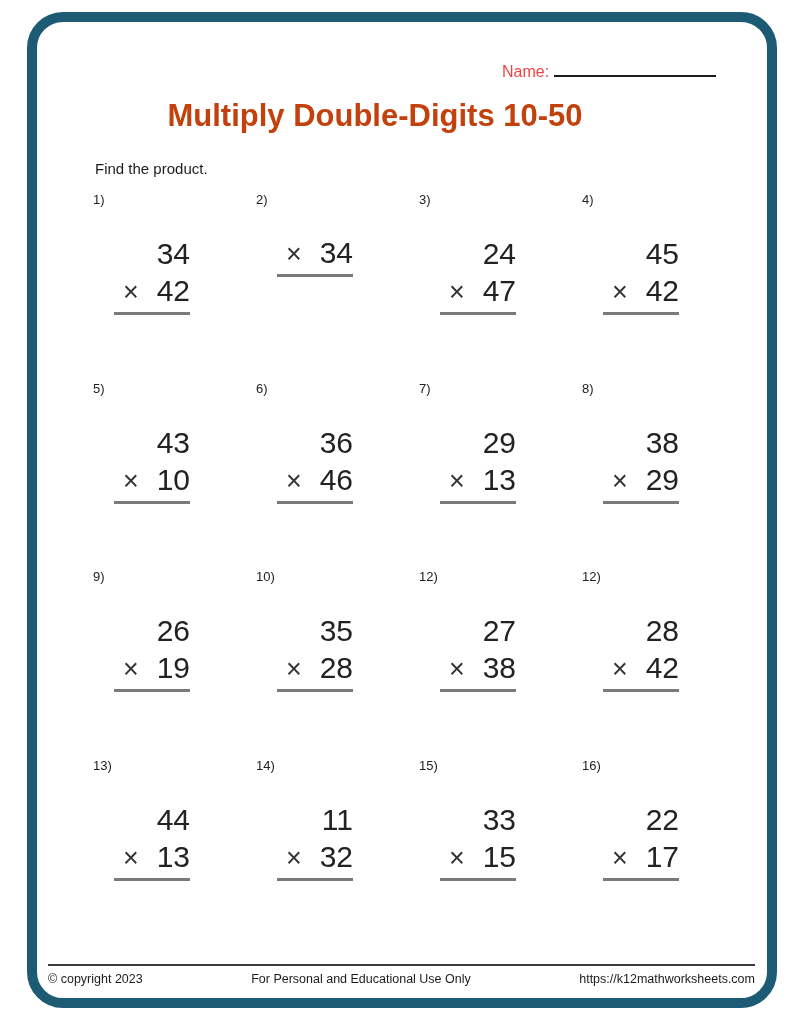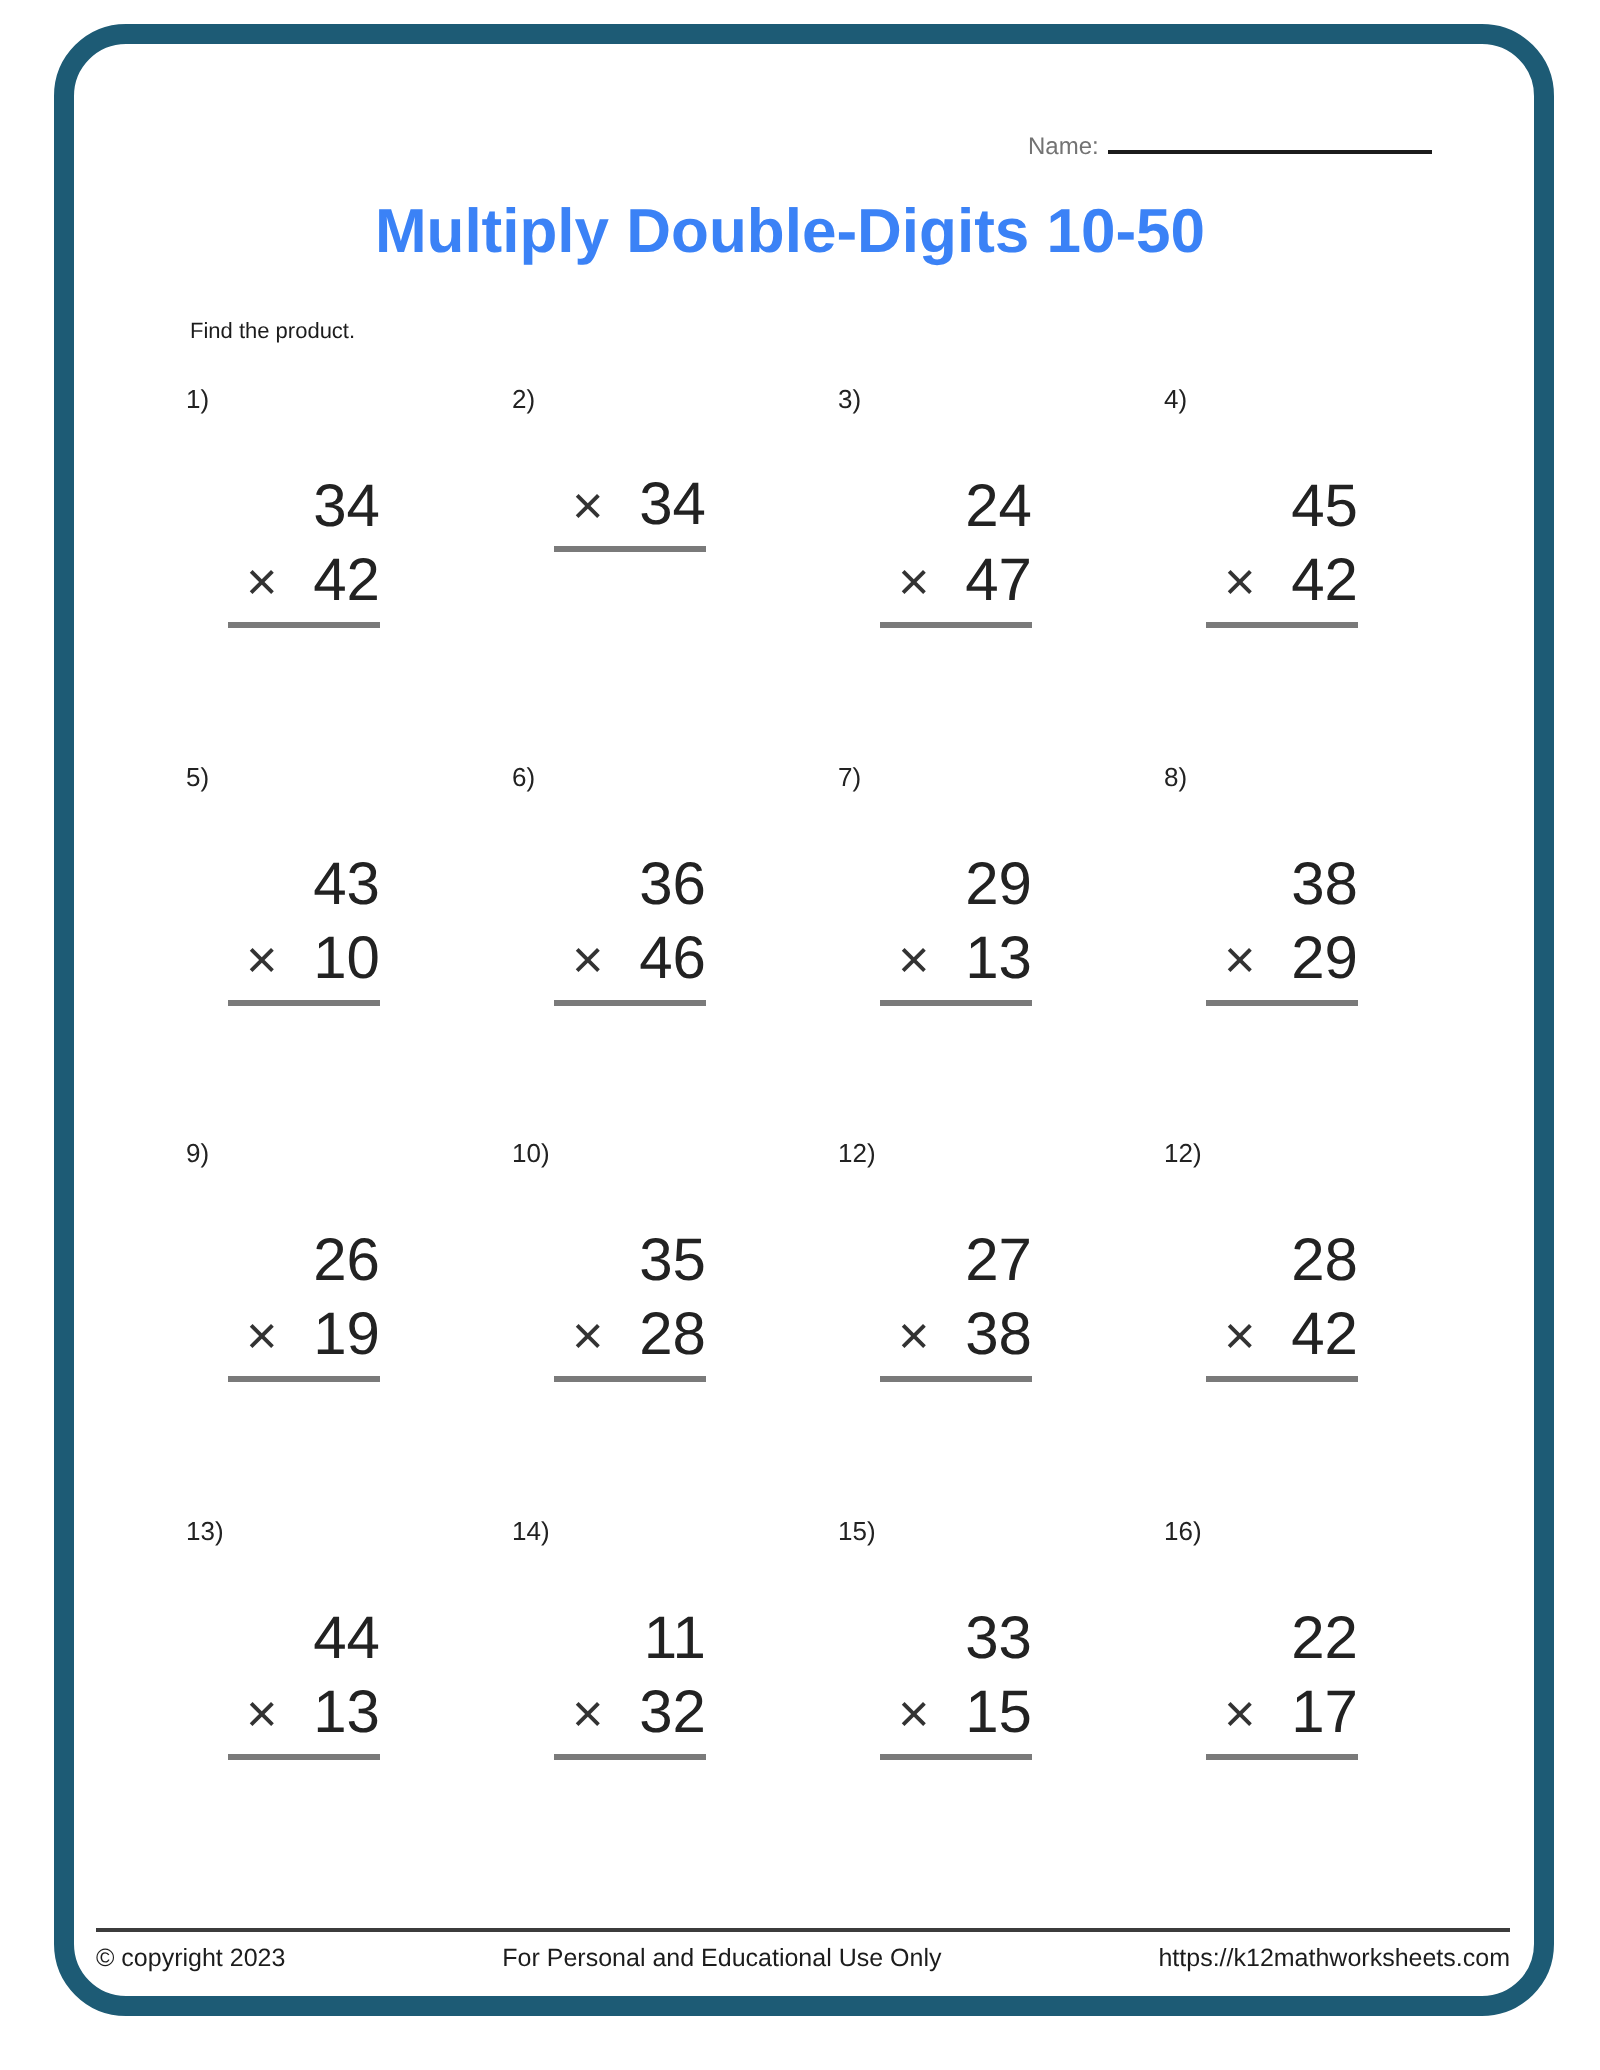--- a/index.html
+++ b/index.html
@@ -24,50 +24,49 @@
     top: 12px;
     width: 750px;
     height: 996px;
     box-sizing: border-box;
     border: 10px solid #1d5b75;
     border-radius: 36px;
     background: #fff;
   }
   .name-row {
     position: absolute;
-    left: 514px;
+    left: 502px;
     top: 60px;
-    font-size: 12px;
-    color: #737373;
+    font-size: 16px;
+    color: #ef4444;
     white-space: nowrap;
   }
   .name-line {
     display: inline-block;
     width: 162px;
     height: 15px;
     border-bottom: 2px solid #1c1c1c;
     margin-left: 5px;
     vertical-align: baseline;
   }
   .title {
     position: absolute;
     left: 27px;
     top: 98px;
     width: 696px;
     text-align: center;
     font-size: 31px;
     font-weight: bold;
-    color: #3b82f6;
-    margin-left: 20px;
+    color: #c2410c;
   }
   .instruction {
     position: absolute;
     left: 95px;
     top: 160px;
-    font-size: 11px;
+    font-size: 15px;
     color: #1c1c1c;
   }
   .problems-grid {
     position: absolute;
     left: 93px;
     top: 191px;
     display: grid;
     grid-template-columns: repeat(4, 163px);
     grid-auto-rows: 188.5px;
   }

